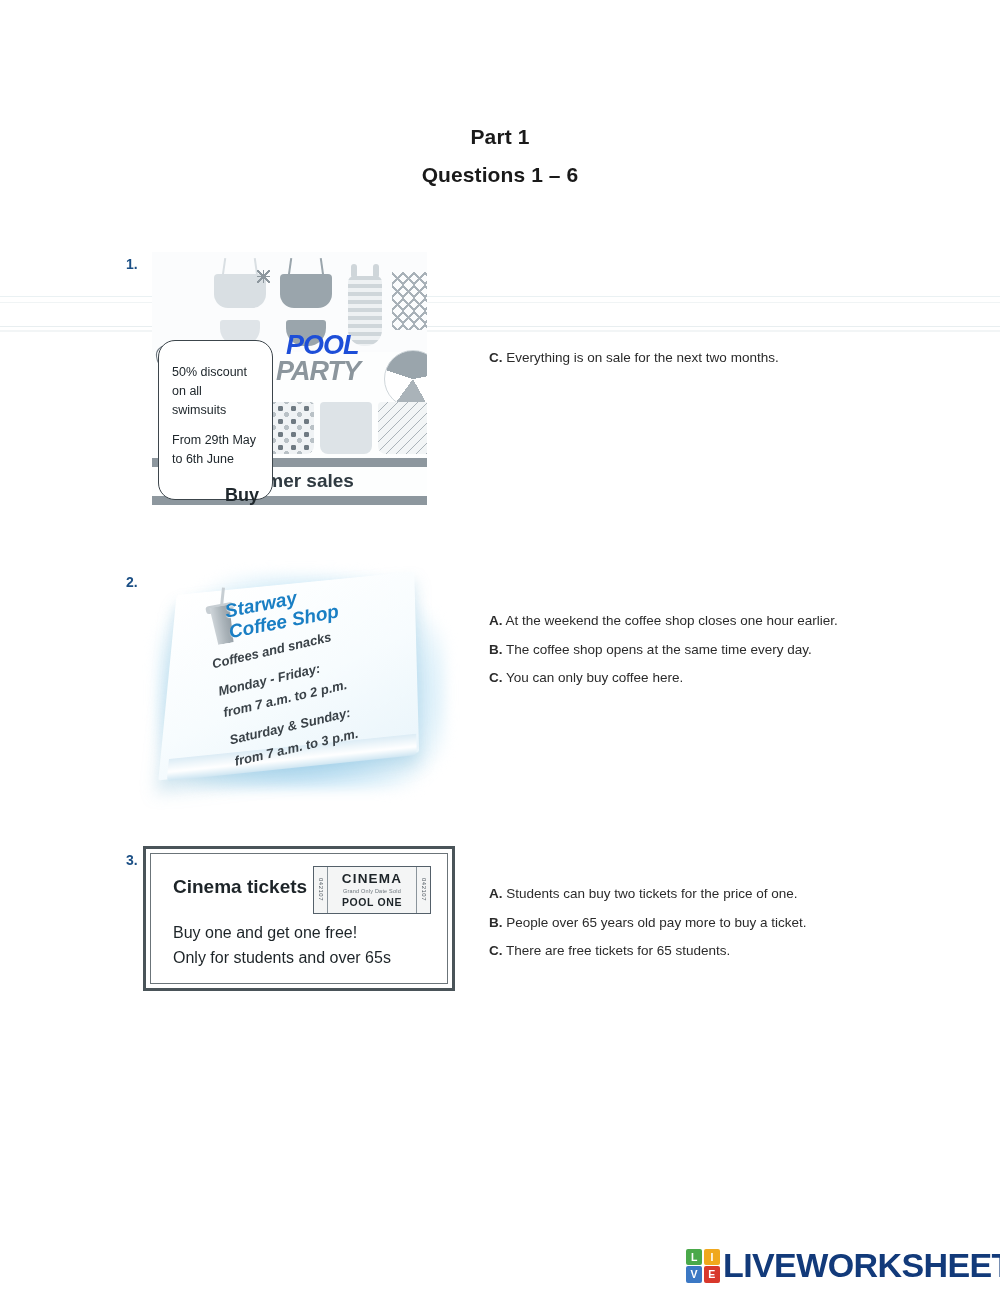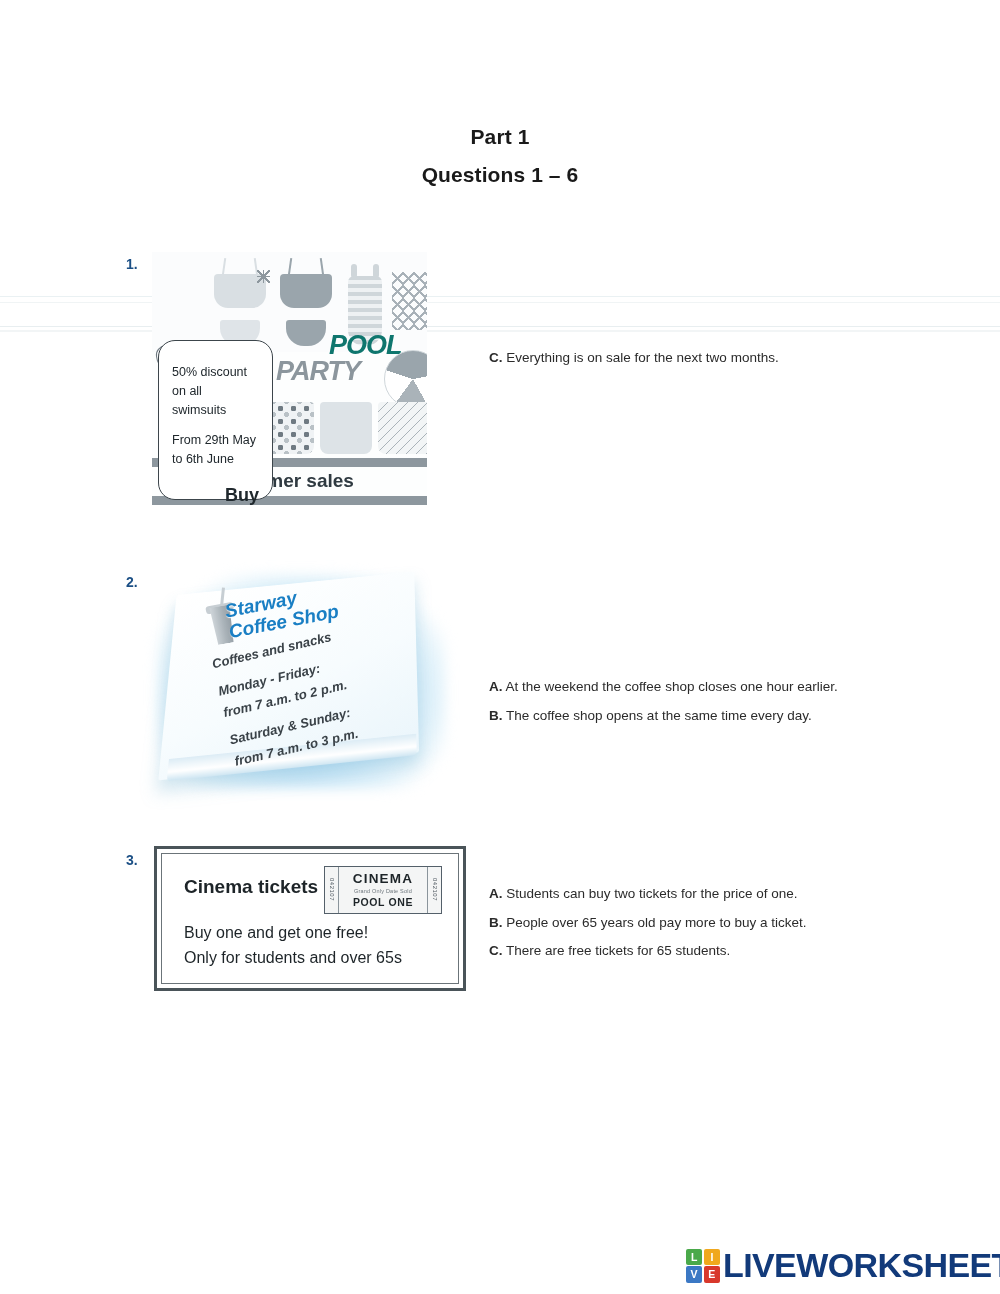--- a/index.html
+++ b/index.html
@@ -151,21 +151,21 @@
     border-radius: 50%;
   }
   .poolparty {
     position: absolute;
     font-weight: bold;
     font-style: italic;
     font-size: 27px;
     letter-spacing: -1px;
     color: #8c969d;
   }
-  .poolparty.faded { color: #0f766e; margin-left: 43px; }
+  .poolparty.faded { color: #1d4ed8; }
   .beachball {
     position: absolute;
     width: 56px; height: 56px;
     border-radius: 50%;
     background:
       conic-gradient(#9aa5ac 0 22%, #ffffff 22% 42%, #aab3b9 42% 60%,
                      #ffffff 60% 80%, #9aa5ac 80% 100%);
     border: 1px solid #cfd6da;
   }
   .shorts {
@@ -306,21 +306,21 @@
     font-style: italic;
     font-size: 13px;
     line-height: 22px;
     color: #3a4248;
   }
   #ad2 .lines .sp { height: 6px; }
 
   
   #ad3 {
     position: absolute;
-    left: 154px; top: 846px;
+    left: 143px; top: 846px;
     width: 312px; height: 145px;
     background: #ffffff;
     border: 3px solid #4a5459;
     box-sizing: border-box;
     padding: 4px;
   }
   #ad3 .inner {
     width: 100%; height: 100%;
     border: 1.5px solid #6b7479;
     box-sizing: border-box;
@@ -510,28 +510,32 @@
     <div>Coffees and snacks</div>
     <div class="sp"></div>
     <div>Monday - Friday:</div>
     <div>from 7 a.m. to 2 p.m.</div>
     <div class="sp"></div>
     <div>Saturday &amp; Sunday:</div>
     <div>from 7 a.m. to 3 p.m.</div>
   </div>
 </div>
 
-<div class="options" style="left:489px; top:673px;">
+<div class="options" style="left:489px; top:607px;">
   <div class="opt">
     <b>A.</b>
     <span>At the weekend the coffee shop closes one hour earlier.</span>
   </div>
   <div class="opt">
     <b>B.</b>
     <span>The coffee shop opens at the same time every day.</span>
+  </div>
+  <div class="opt">
+    <b>C.</b>
+    <span>You can only buy coffee here.</span>
   </div>
 </div>
 
 <div class="qnum" style="left:126px; top:852px;">3.</div>
 
 <div id="ad3">
   <div class="inner">
     <div class="cin-title">Cinema tickets</div>
     <div class="cin-body">
       <div>Buy one and get one free!</div>

